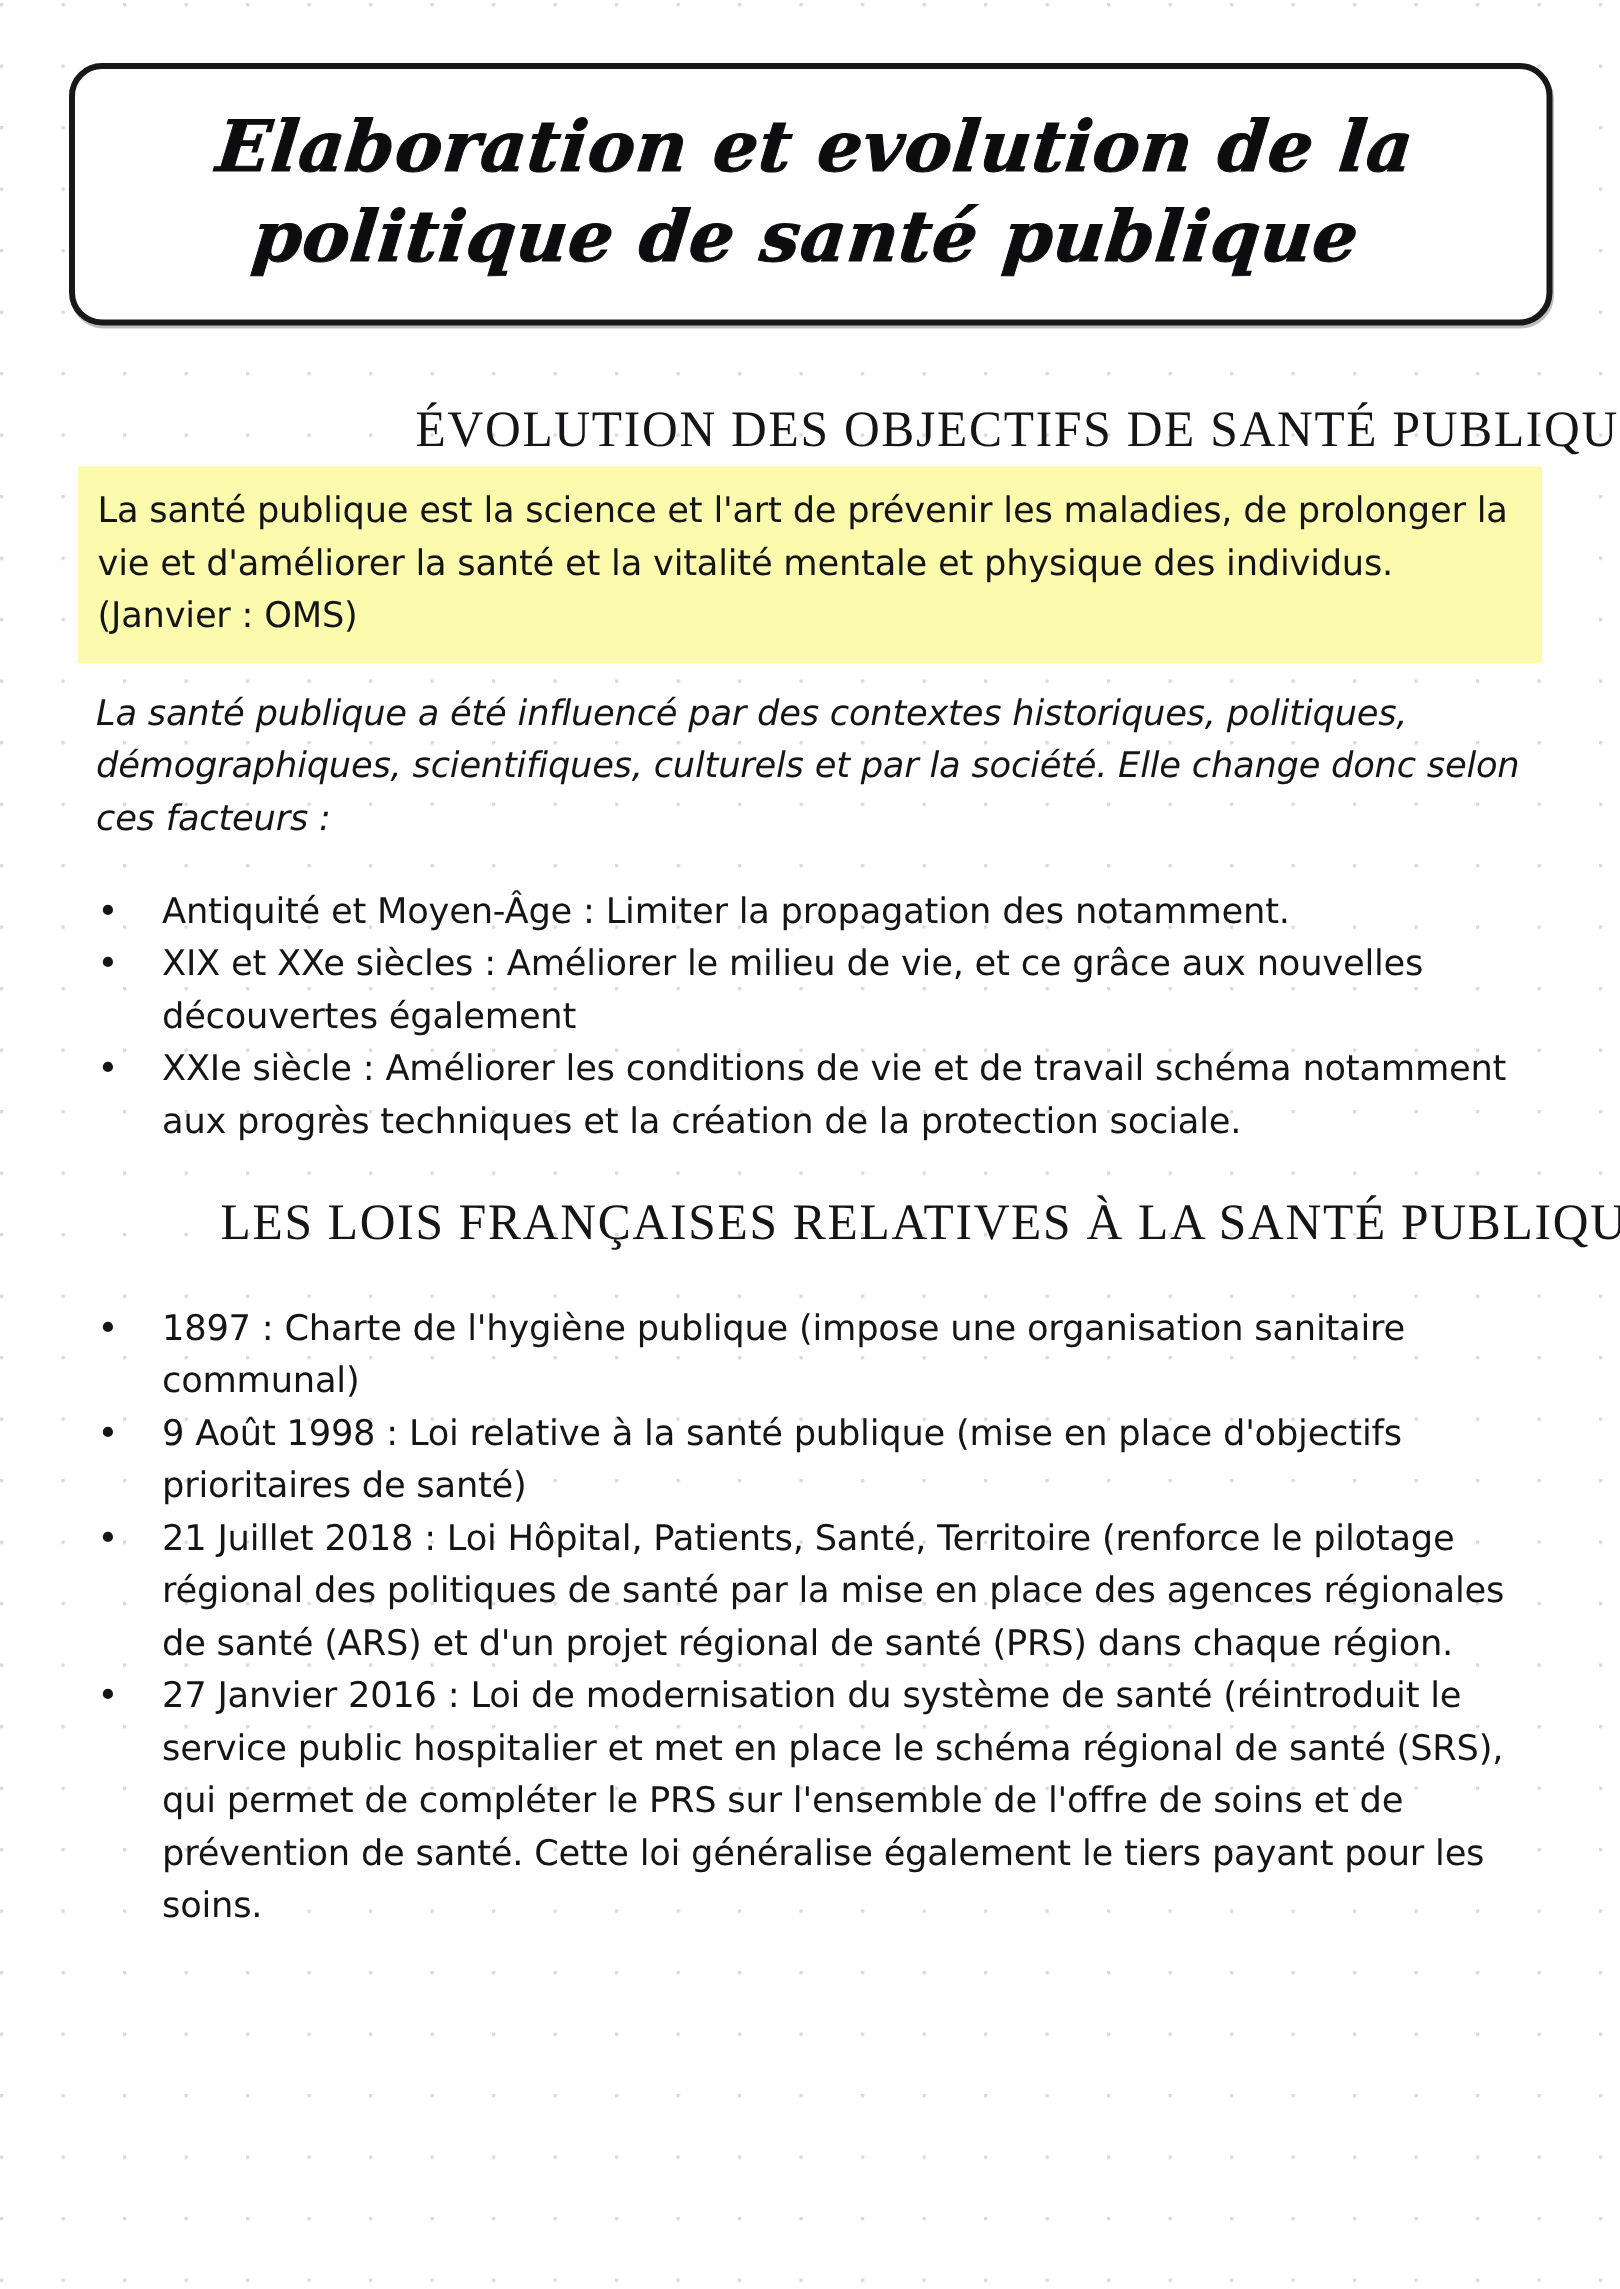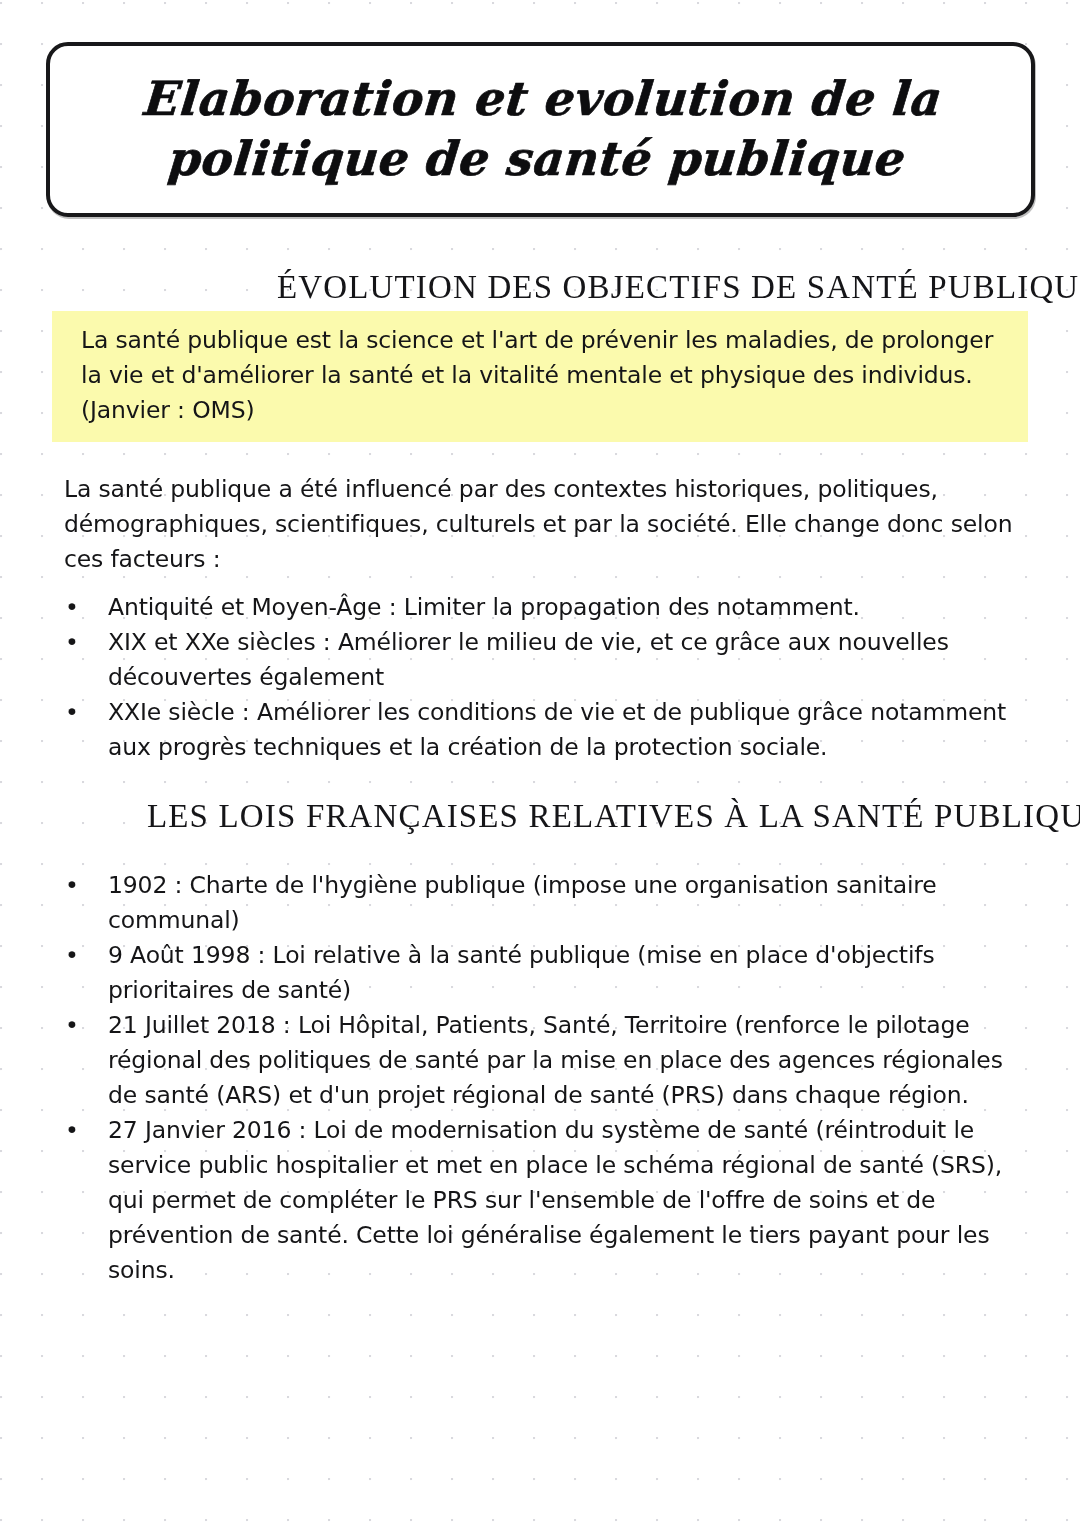--- a/index.html
+++ b/index.html
@@ -86,35 +86,35 @@
     font-weight: 400;
     letter-spacing: -0.15px;
   }
 
   
   .highlight-block {
     position: absolute;
     left: 52px;
     top: 311px;
     width: 976px;
-    padding: 12px 14px 14px 29px;
+    padding: 12px 14px 14px 13px;
     box-sizing: border-box;
     background-color: #fbfaad;
   }
   .highlight-block p {
     margin: 0;
   }
 
   
   .paragraph {
     position: absolute;
     left: 64px;
     width: 960px;
   }
-  #para-influence { top: 472px; }
+  #para-influence { top: 458px; font-style: italic; }
   #para-influence p { margin: 0; }
 
   
   .bullet-list {
     position: absolute;
     list-style: none;
     margin: 0;
     padding: 0;
     width: 965px;
   }
@@ -170,30 +170,30 @@
     <li>
       <span class="bullet-dot">•</span>
       <span class="bullet-text">Antiquité et Moyen-Âge : Limiter la propagation des notamment.</span>
     </li>
     <li>
       <span class="bullet-dot">•</span>
       <span class="bullet-text">XIX et XXe siècles : Améliorer le milieu de vie, et ce grâce aux nouvelles découvertes également</span>
     </li>
     <li>
       <span class="bullet-dot">•</span>
-      <span class="bullet-text">XXIe siècle : Améliorer les conditions de vie et de publique grâce notamment aux progrès techniques et la création de la protection sociale.</span>
+      <span class="bullet-text">XXIe siècle : Améliorer les conditions de vie et de travail schéma notamment aux progrès techniques et la création de la protection sociale.</span>
     </li>
   </ul>
 
   <div class="section-heading" id="heading-lois">LES LOIS FRANÇAISES RELATIVES À LA SANTÉ PUBLIQUE</div>
 
   <ul class="bullet-list body-font" id="list-laws">
     <li>
       <span class="bullet-dot">•</span>
-      <span class="bullet-text">1902 : Charte de l'hygiène publique (impose une organisation sanitaire communal)</span>
+      <span class="bullet-text">1897 : Charte de l'hygiène publique (impose une organisation sanitaire communal)</span>
     </li>
     <li>
       <span class="bullet-dot">•</span>
       <span class="bullet-text">9 Août 1998 : Loi relative à la santé publique (mise en place d'objectifs prioritaires de santé)</span>
     </li>
     <li>
       <span class="bullet-dot">•</span>
       <span class="bullet-text">21 Juillet 2018 : Loi Hôpital, Patients, Santé, Territoire (renforce le pilotage régional des politiques de santé par la mise en place des agences régionales de santé (ARS) et d'un projet régional de santé (PRS) dans chaque région.</span>
     </li>
     <li>

